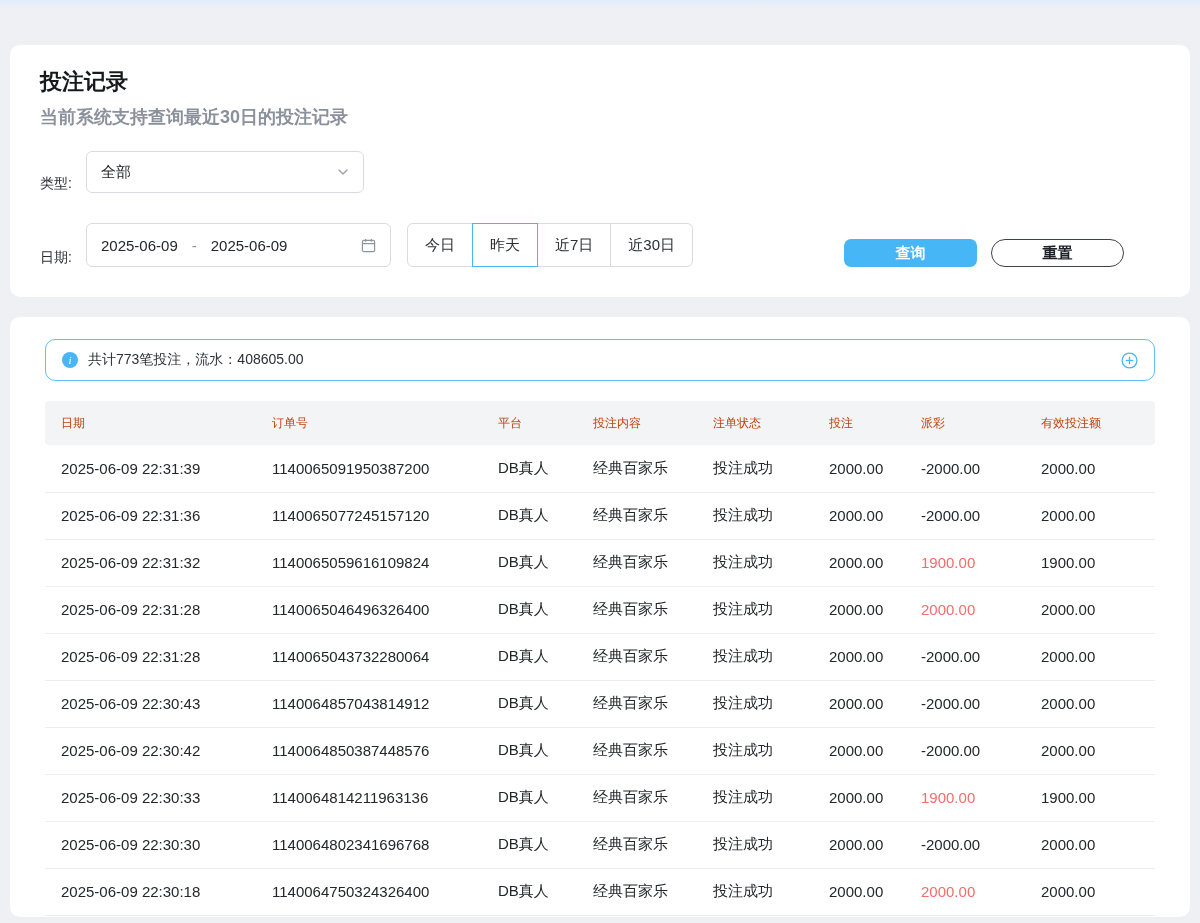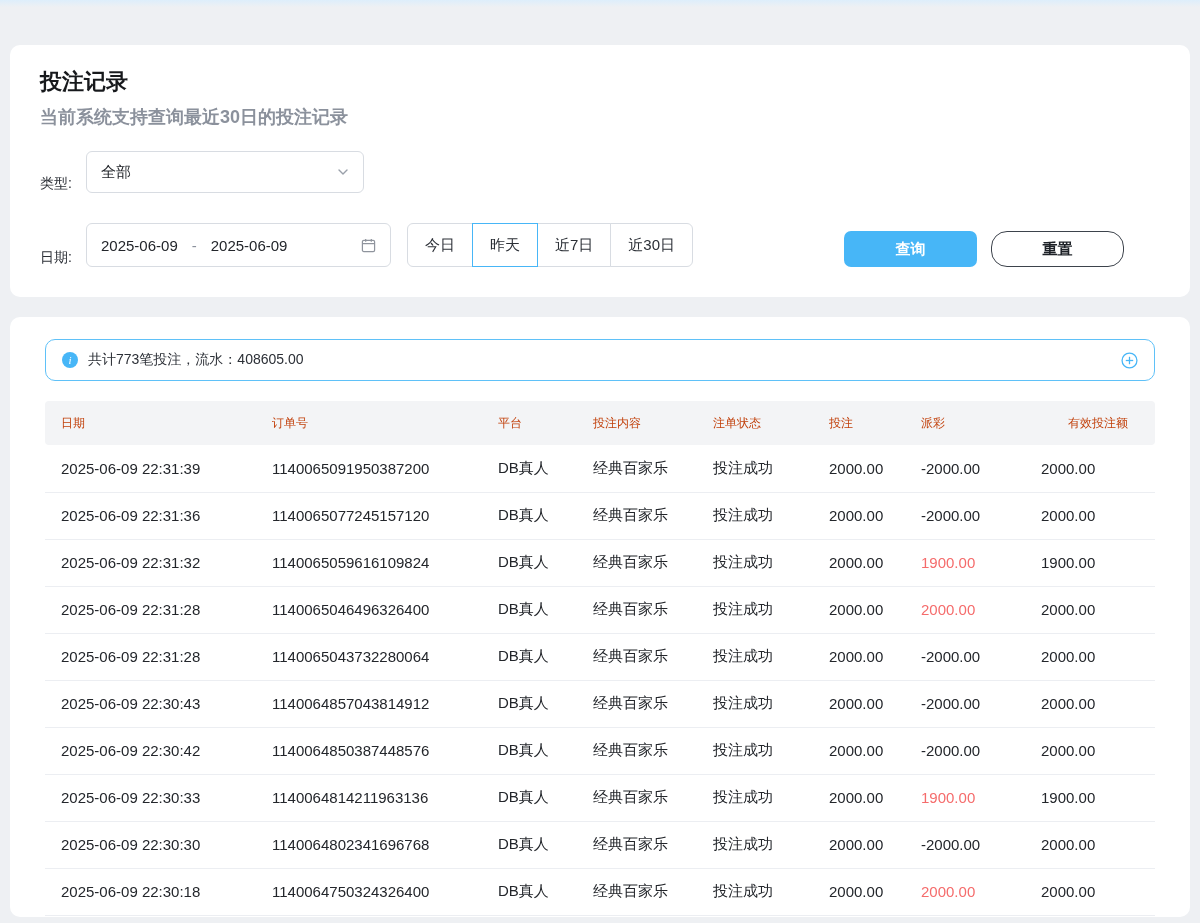--- a/index.html
+++ b/index.html
@@ -42,21 +42,21 @@
   .qbtn{
     height:44px;padding:0 17px;background:#fff;border:1px solid var(--border);
     font-size:15px;color:#2b2f36;cursor:pointer;margin-left:-1px;
     font-family:inherit;position:relative;
   }
   .qbtn:first-child{border-radius:6px 0 0 6px;margin-left:0;}
   .qbtn:last-child{border-radius:0 6px 6px 0;}
   .qbtn.active{border-color:var(--accent);z-index:2;}
   .actions{margin-left:auto;display:flex;gap:14px;padding-right:18px;}
   .btn{
-    width:133px;height:36px;border-radius:7px;font-size:15px;font-weight:bold;
+    width:133px;height:28px;border-radius:7px;font-size:15px;font-weight:bold;
     cursor:pointer;font-family:inherit;
   }
   .btn.primary{background:var(--accent);border:none;color:#fff;}
   .btn.ghost{background:#fff;border:1px solid #3d434c;color:#1d2127;border-radius:16px;}
   .table-card{margin-top:20px;padding:22px 35px 0 35px;height:600px;}
   .banner{
     display:flex;align-items:center;gap:10px;height:42px;
     border:1px solid #5fc1f8;border-radius:10px;padding:0 16px;font-size:14px;color:#2b2f36;
   }
   .info-icon{
@@ -64,21 +64,21 @@
     font-size:11px;font-style:italic;font-family:"Liberation Serif","DejaVu Serif",serif;
     display:flex;align-items:center;justify-content:center;flex:0 0 16px;
   }
   .plus-icon{margin-left:auto;display:flex;align-items:center;cursor:pointer;color:var(--accent);}
   table{width:100%;border-collapse:collapse;table-layout:fixed;margin-top:20px;}
   th{
     background:#f3f4f6;height:44px;text-align:left;padding:0 0 0 16px;
     font-size:12px;font-weight:400;color:#c2410c;
   }
   th:first-child{border-radius:4px 0 0 4px;}
-  th:last-child{border-radius:0 4px 4px 0;text-align:center;}
+  th:last-child{border-radius:0 4px 4px 0;}
   td{
     height:47px;padding:0 0 0 16px;font-size:15px;color:var(--text);
     border-bottom:1px solid var(--row-line);white-space:nowrap;overflow:hidden;
   }
   th:nth-child(1),td:nth-child(1){width:211px;}
   th:nth-child(2),td:nth-child(2){width:226px;}
   th:nth-child(3),td:nth-child(3){width:95px;}
   th:nth-child(4),td:nth-child(4){width:120px;}
   th:nth-child(5),td:nth-child(5){width:116px;}
   th:nth-child(6),td:nth-child(6){width:92px;}

